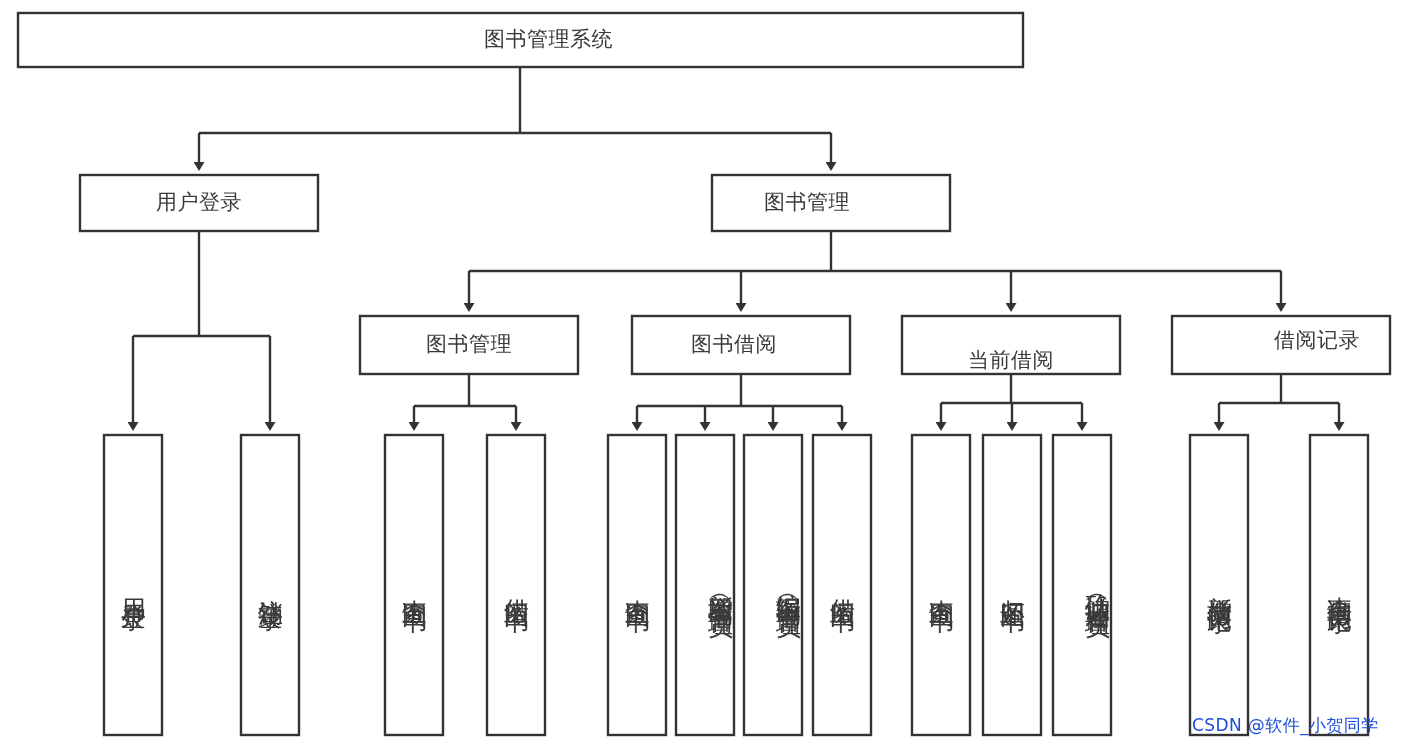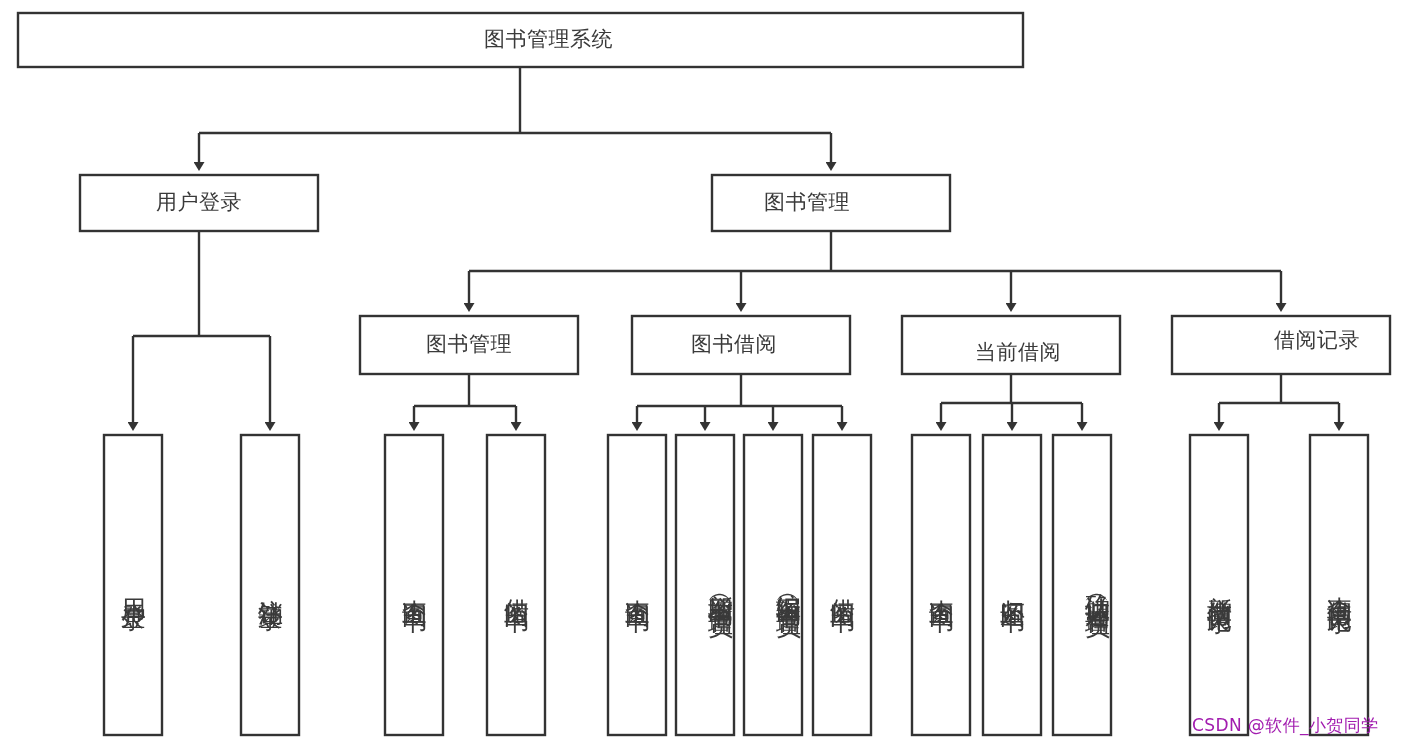--- a/index.html
+++ b/index.html
@@ -64,21 +64,21 @@
     justify-content: center;
     padding-top: 4px;
     box-sizing: border-box;
   }
   .node-label.vert.centered {
     align-items: center;
     padding-top: 0;
   }
   .watermark {
     position: absolute;
-    color: #a21caf;
+    color: #1d4ed8;
     font-size: 17px;
     font-family: "DejaVu Sans", "Liberation Sans", sans-serif;
     white-space: nowrap;
     letter-spacing: 0.4px;
   }
 </style>
 </head>
 <body>
 
 <div id="diagram-root">
@@ -159,21 +159,21 @@
     <path class="conn" d="M1339,403 L1339,423" marker-end="url(#arrow)"></path>
   </svg>
 
   <div class="node-label horiz" style="left:18px; top:13px; width:1005px; height:54px;margin-left:28px;">图书管理系统</div>
 
   <div class="node-label horiz" style="left:80px; top:175px; width:238px; height:56px;">用户登录</div>
   <div class="node-label horiz" style="left:712px; top:175px; width:190px; height:56px;">图书管理</div>
 
   <div class="node-label horiz" style="left:360px; top:316px; width:218px; height:58px;">图书管理</div>
   <div class="node-label horiz" style="left:632px; top:316px; width:204px; height:58px;">图书借阅</div>
-  <div class="node-label horiz" style="left:902px; top:316px; width:218px; height:74px;padding-left:7px;">当前借阅</div>
+  <div class="node-label horiz" style="left:902px; top:324px; width:218px; height:74px;">当前借阅</div>
   <div class="node-label horiz" style="left:1208px; top:316px; width:218px; height:49px;">借阅记录</div>
 
   <div class="node-label vert centered" style="left:104px; top:435px; width:58px; height:300px;">用户登录</div>
   <div class="node-label vert centered" style="left:241px; top:435px; width:58px; height:300px;">注销登录</div>
 
   <div class="node-label vert centered" style="left:385px; top:435px; width:58px; height:300px;">查询图书</div>
   <div class="node-label vert centered" style="left:487px; top:435px; width:58px; height:300px;">借阅图书</div>
 
   <div class="node-label vert centered" style="left:608px; top:435px; width:58px; height:300px;">查询图书</div>
   <div class="node-label vert" style="left:676px; top:435px; width:58px; height:300px;">新增图书（管理员）</div>

